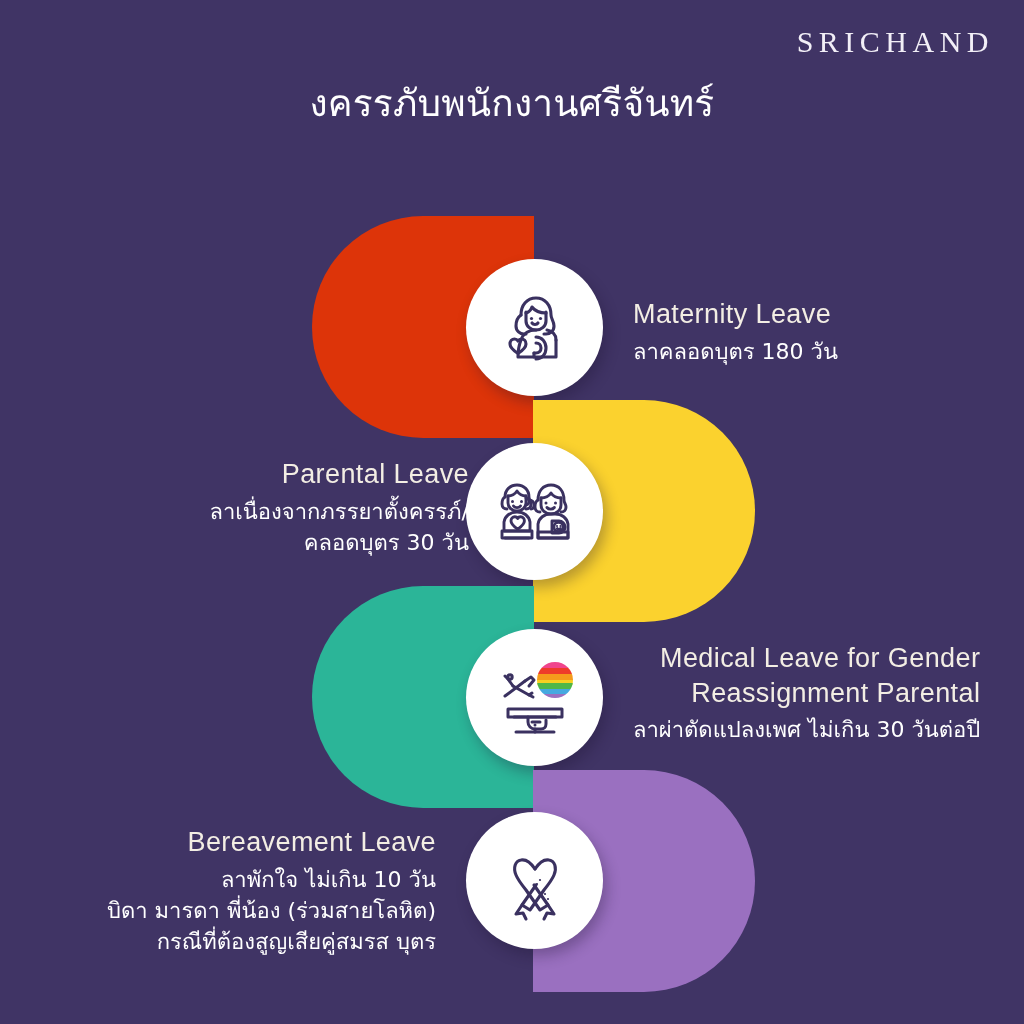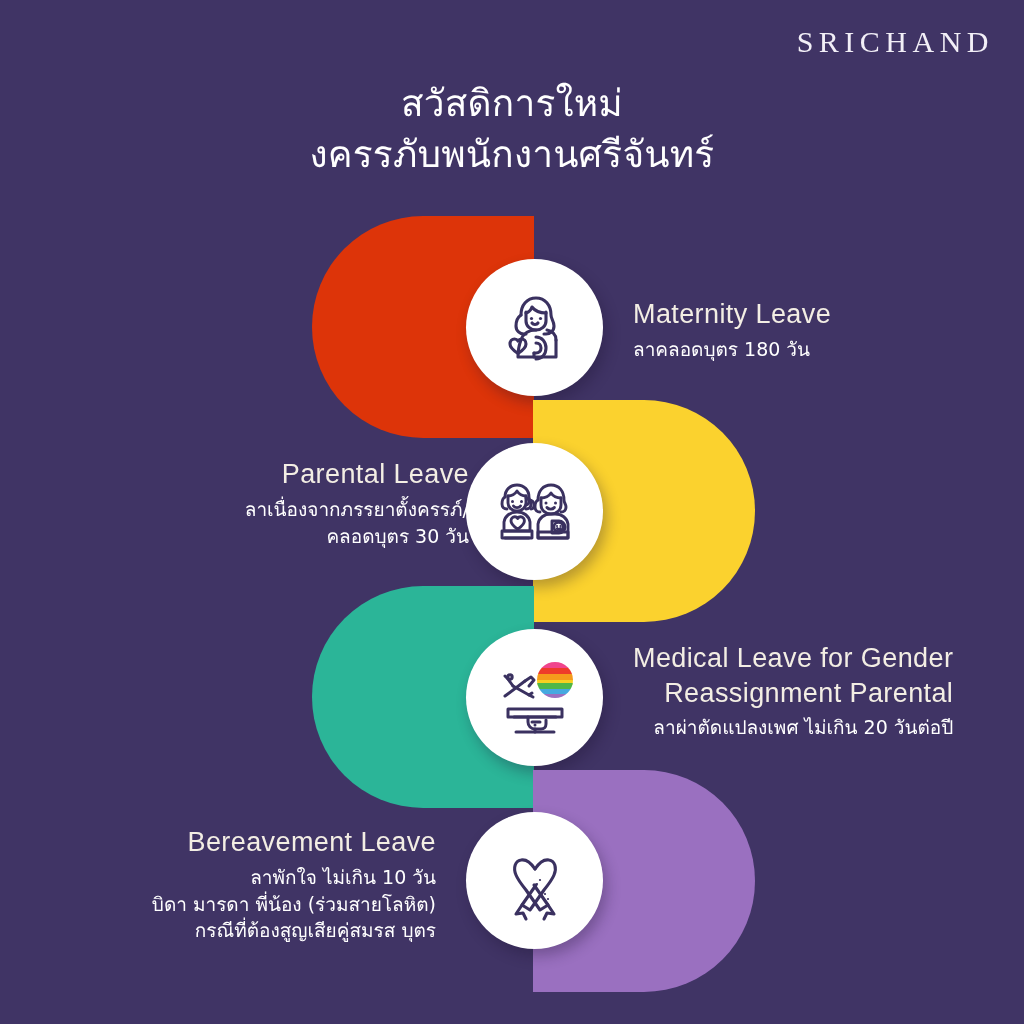--- a/index.html
+++ b/index.html
@@ -48,36 +48,35 @@
   
   .txt{position:absolute;color:#FFFFFF;}
   .txt .en{
     font-family:"Liberation Sans","DejaVu Sans",sans-serif;
     font-size:27px;font-weight:400;line-height:1.28;
     color:#F3EEE4;letter-spacing:.4px;
     white-space:nowrap;
   }
   .txt .th{
     font-family:"DejaVu Sans","Liberation Sans",sans-serif;
-    font-size:19px;font-weight:400;line-height:1.42;
+    font-size:22px;font-weight:400;line-height:1.42;
     color:#FFFFFF;margin-top:4px;
   }
   .txt .th div{white-space:nowrap;}
   .txt.r{text-align:left;}
   .txt.l{text-align:right;}
 </style>
 </head>
 <body>
 
 <div class="canvas">
 
   <div class="brand">SRICHAND</div>
 
   <div class="headline">
-    <span>สวัสดิการใหม่</span>
     <span class="l2">งครรภับพนักงานศรีจันทร์</span>
   </div>
 
   <div class="stage">
 
     <div class="arc left" style="left:291px;top:216px;background:#DD3409;"></div>
 
     <div class="node" style="left:445px;top:259px;">
       <svg width="92" height="92" viewBox="0 0 92 92">
         <g fill="none" stroke="#3A3160" stroke-width="3.1" stroke-linecap="round" stroke-linejoin="round">
@@ -205,21 +204,21 @@
           <path d="M28 81h38"></path>
           <path d="M47 78v3"></path>
         </g>
       </svg>
     </div>
 
     <div class="txt r" style="left:612px;top:641px;text-align:right;">
       <div class="en">Medical Leave for Gender</div>
       <div class="en">Reassignment Parental</div>
       <div class="th">
-        <div>ลาผ่าตัดแปลงเพศ ไม่เกิน 20 วันต่อปี</div>
+        <div>ลาผ่าตัดแปลงเพศ ไม่เกิน 30 วันต่อปี</div>
       </div>
     </div>
 
     <div class="arc right" style="left:512px;top:770px;background:#9A70C0;"></div>
 
     <div class="node" style="left:445px;top:812px;">
       <svg width="90" height="90" viewBox="0 0 90 90">
         <g fill="none" stroke="#3A3160" stroke-width="3.1" stroke-linecap="round" stroke-linejoin="round">
 
           <path d="M45 33c4-6 9-10 14-9 6 1 8 8 5 15-2 5-6 10-10 15l-14 20-8-5 14-20"></path>

